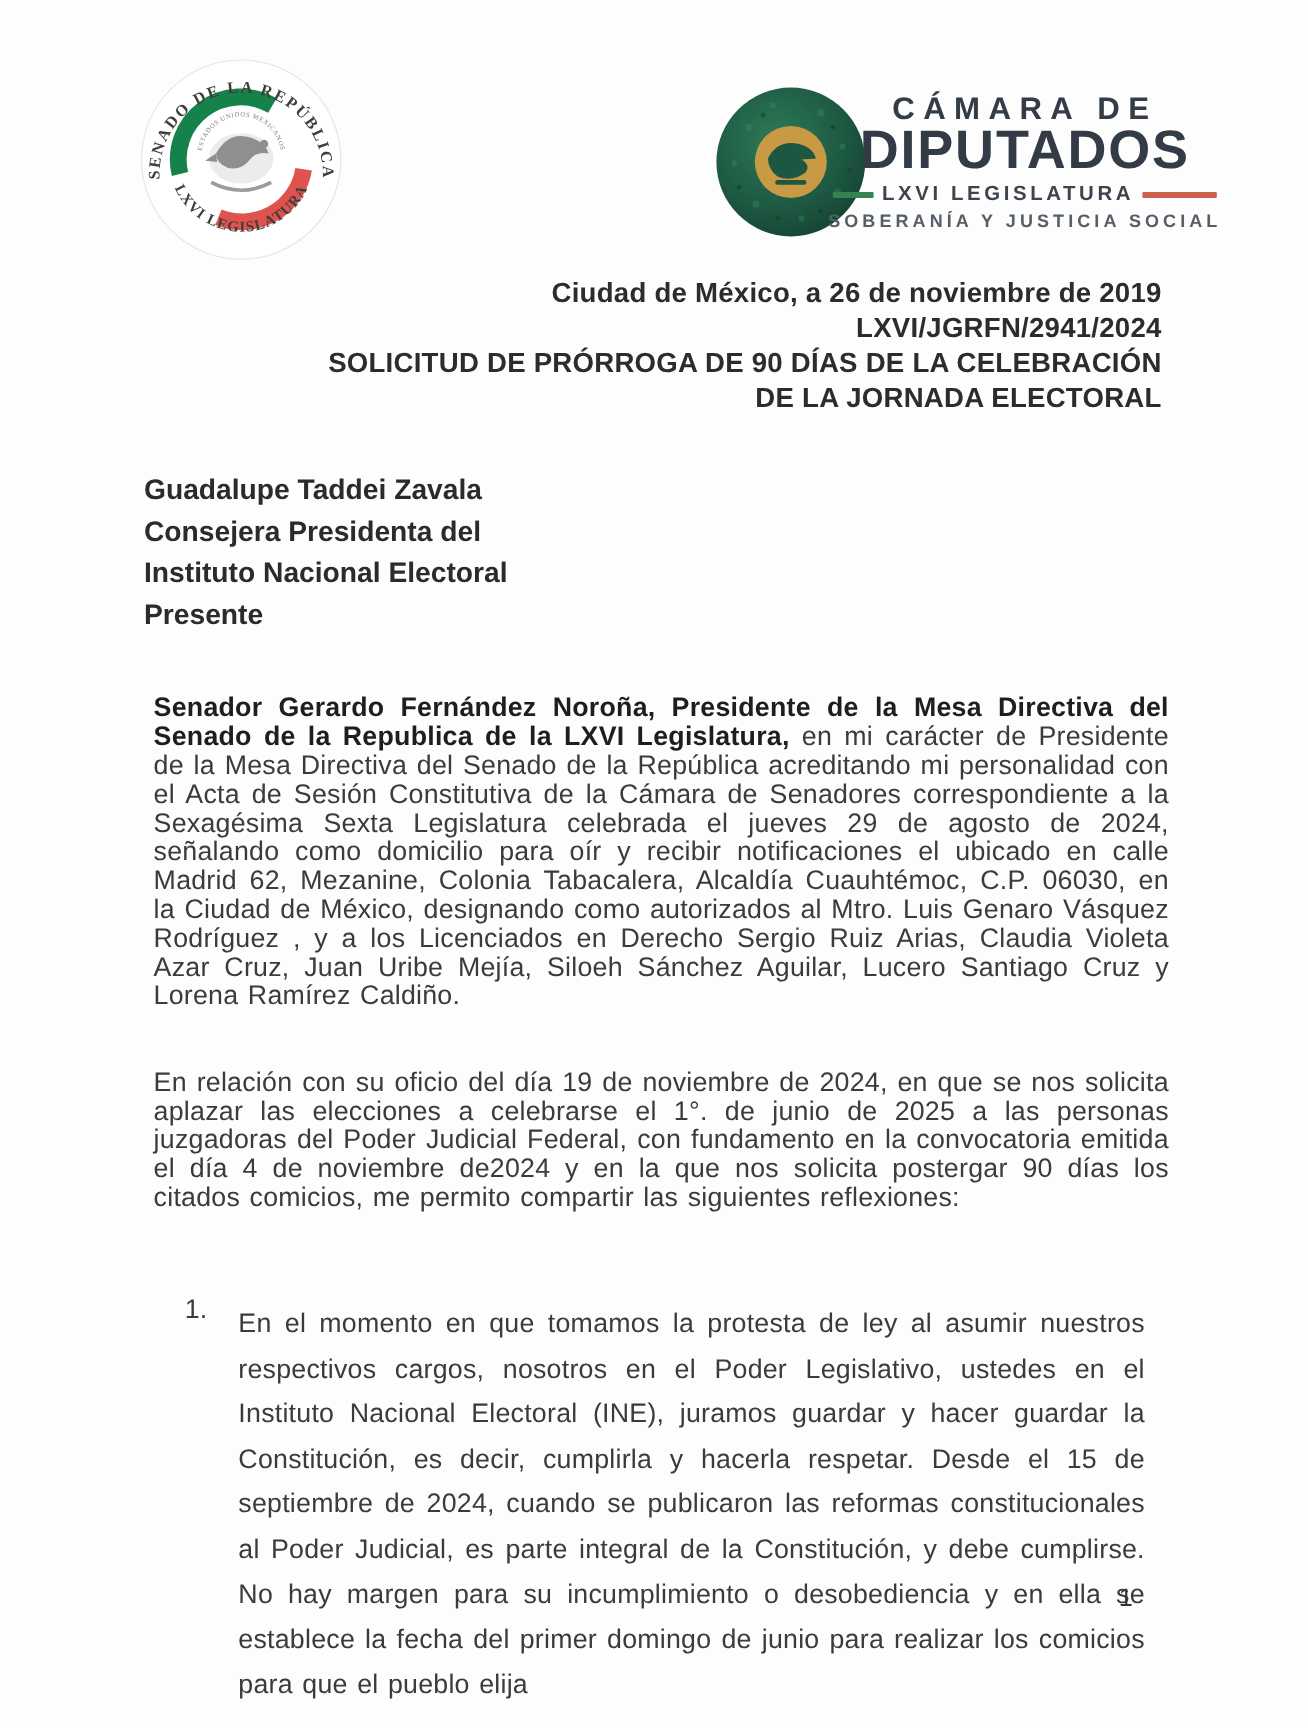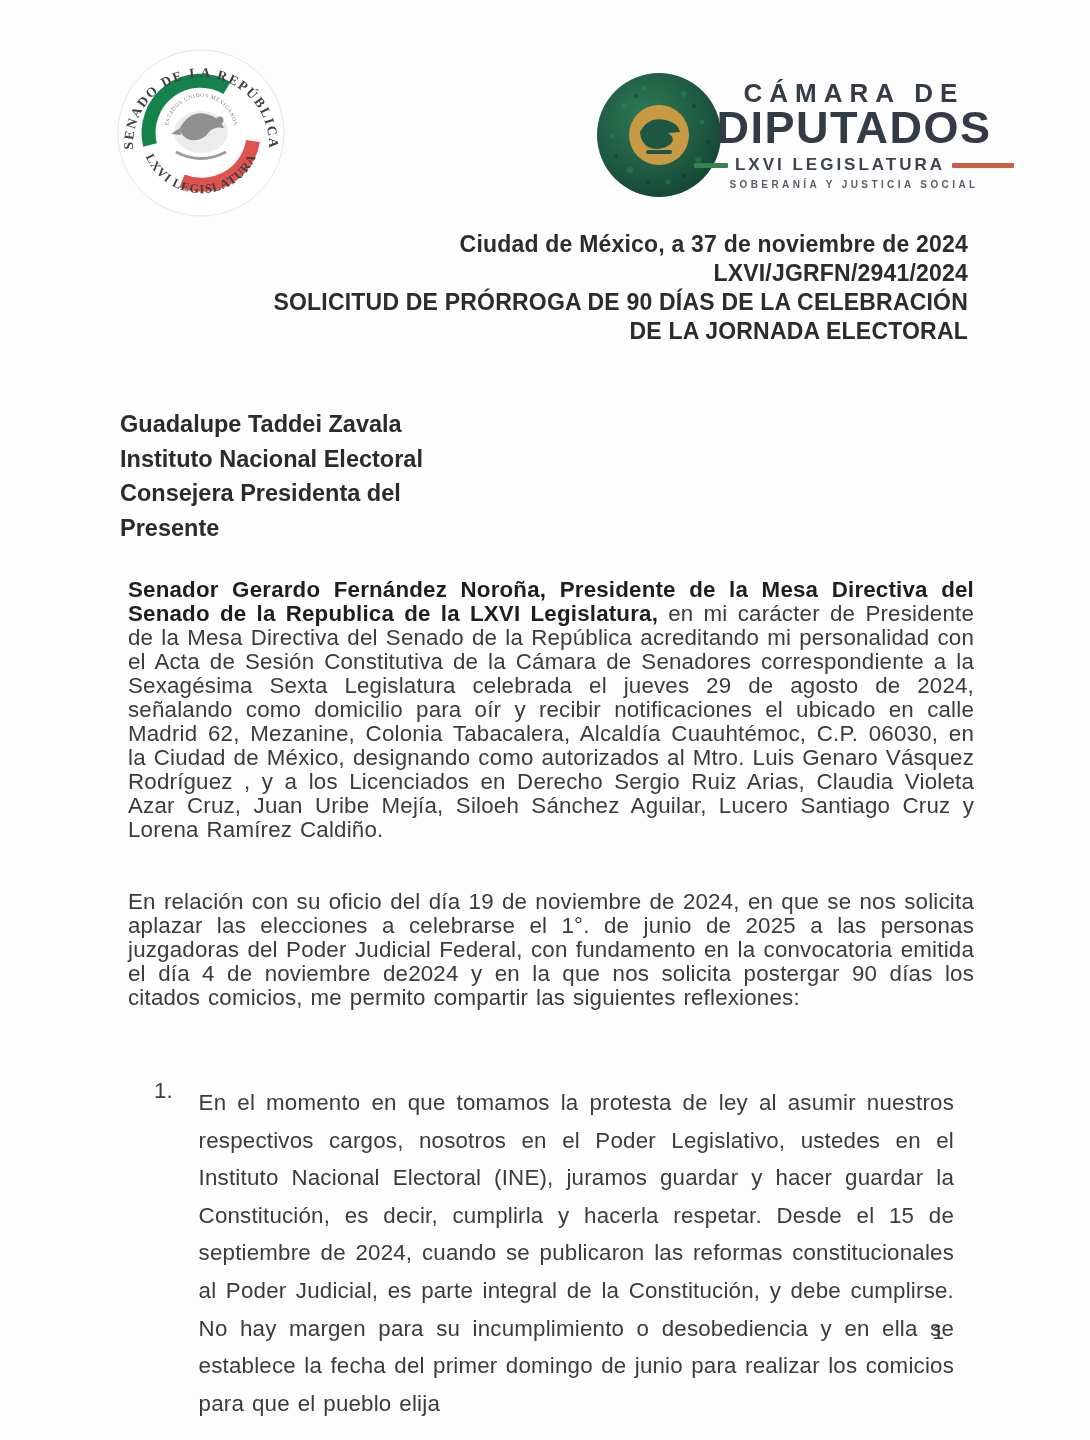--- a/index.html
+++ b/index.html
@@ -29,34 +29,34 @@
     white-space: nowrap; line-height: 1.0; margin-top: -2px;
   }
   .dip-l3-row { display: flex; align-items: center; gap: 7px; margin-top: 5px; }
   .dip-l3 {
     font-size: 17px; font-weight: 700; letter-spacing: 3px; color: #3c454f; white-space: nowrap;
   }
   .bar { display: inline-block; height: 5px; border-radius: 1px; }
   .bar.green { width: 34px; background: #34824f; }
   .bar.red   { width: 62px; background: #cb5f4c; }
   .dip-l4 {
-    font-size: 10px; font-weight: 700; letter-spacing: 3.4px; color: #565e67;
+    font-size: 15px; font-weight: 700; letter-spacing: 3.4px; color: #565e67;
     margin-top: 4px; white-space: nowrap;
   }
 
   
   .letterhead {
     position: absolute; top: 230px; left: 120px; right: 122px;
     text-align: right; font-weight: 700; font-size: 23px; line-height: 29px;
     color: #2c2c2c; letter-spacing: 0.2px;
   }
 
   
   .addressee {
-    position: absolute; top: 407px; left: 120px;
+    position: absolute; top: 391px; left: 120px;
     font-weight: 700; font-size: 23.5px; line-height: 34.5px; color: #2b2b2b;
   }
 
   
   .para {
     position: absolute; left: 128px; width: 846px; margin: 0;
     font-size: 22.3px; line-height: 24px; text-align: justify;
     color: #3b3b3b; word-spacing: 1.5px; letter-spacing: 0.2px;
   }
   .para strong { color: #1e1e1e; }
@@ -149,30 +149,30 @@
       <div class="dip-l3-row">
         <span class="bar green"></span>
         <span class="dip-l3">LXVI LEGISLATURA</span>
         <span class="bar red"></span>
       </div>
       <div class="dip-l4">SOBERANÍA Y JUSTICIA SOCIAL</div>
     </div>
   </div>
 
   <div class="letterhead">
-    <div>Ciudad de México, a 37 de noviembre de 2024</div>
+    <div>Ciudad de México, a 26 de noviembre de 2019</div>
     <div>LXVI/JGRFN/2941/2024</div>
     <div>SOLICITUD DE PRÓRROGA DE 90 DÍAS DE LA CELEBRACIÓN</div>
     <div>DE LA JORNADA ELECTORAL</div>
   </div>
 
   <div class="addressee">
     <div>Guadalupe Taddei Zavala</div>
+    <div>Consejera Presidenta del</div>
     <div>Instituto Nacional Electoral</div>
-    <div>Consejera Presidenta del</div>
     <div>Presente</div>
   </div>
 
   <p class="para para1"><strong>Senador Gerardo Fernández Noroña, Presidente de la Mesa Directiva del Senado de la Republica de la LXVI Legislatura,</strong><span> en mi carácter de Presidente de la Mesa Directiva del Senado de la República acreditando mi personalidad con el Acta de Sesión Constitutiva de la Cámara de Senadores correspondiente a la Sexagésima Sexta Legislatura celebrada el jueves 29 de agosto de 2024, señalando como domicilio para oír y recibir notificaciones el ubicado en calle Madrid 62, Mezanine, Colonia Tabacalera, Alcaldía Cuauhtémoc, C.P. 06030, en la Ciudad de México, designando como autorizados al Mtro. Luis Genaro Vásquez Rodríguez , y a los Licenciados en Derecho Sergio Ruiz Arias, Claudia Violeta Azar Cruz, Juan Uribe Mejía, Siloeh Sánchez Aguilar, Lucero Santiago Cruz y Lorena Ramírez Caldiño.</span></p>
 
   <p class="para para2">En relación con su oficio del día 19 de noviembre de 2024, en que se nos solicita aplazar las elecciones a celebrarse el 1°. de junio de 2025 a las personas juzgadoras del Poder Judicial Federal, con fundamento en la convocatoria emitida el día 4 de noviembre de2024 y en la que nos solicita postergar 90 días los citados comicios, me permito compartir las siguientes reflexiones:</p>
 
   <div class="list-item">
     <span class="list-num">1.</span>
     <p class="list-text">En el momento en que tomamos la protesta de ley al asumir nuestros respectivos cargos, nosotros en el Poder Legislativo, ustedes en el Instituto Nacional Electoral (INE), juramos guardar y hacer guardar la Constitución, es decir, cumplirla y hacerla respetar. Desde el 15 de septiembre de 2024, cuando se publicaron las reformas constitucionales al Poder Judicial, es parte integral de la Constitución, y debe cumplirse. No hay margen para su incumplimiento o desobediencia y en ella se establece la fecha del primer domingo de junio para realizar los comicios para que el pueblo elija</p>

